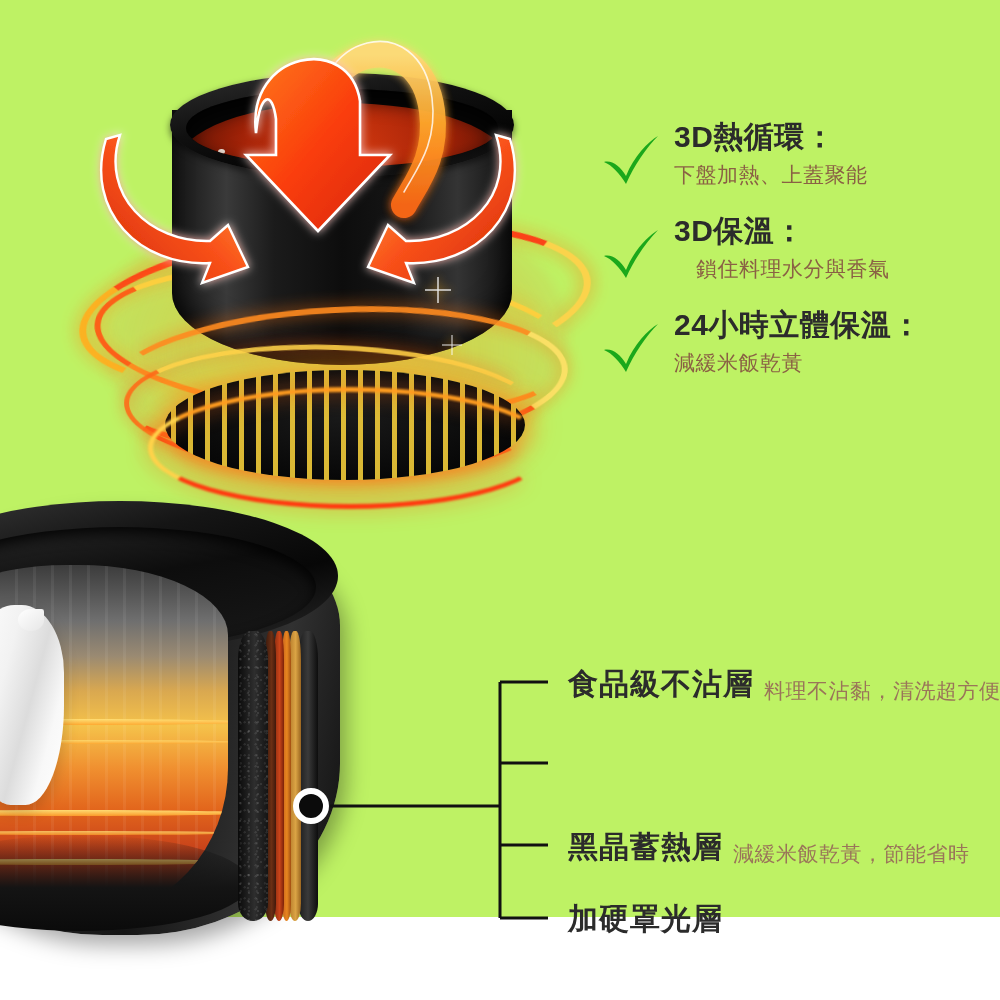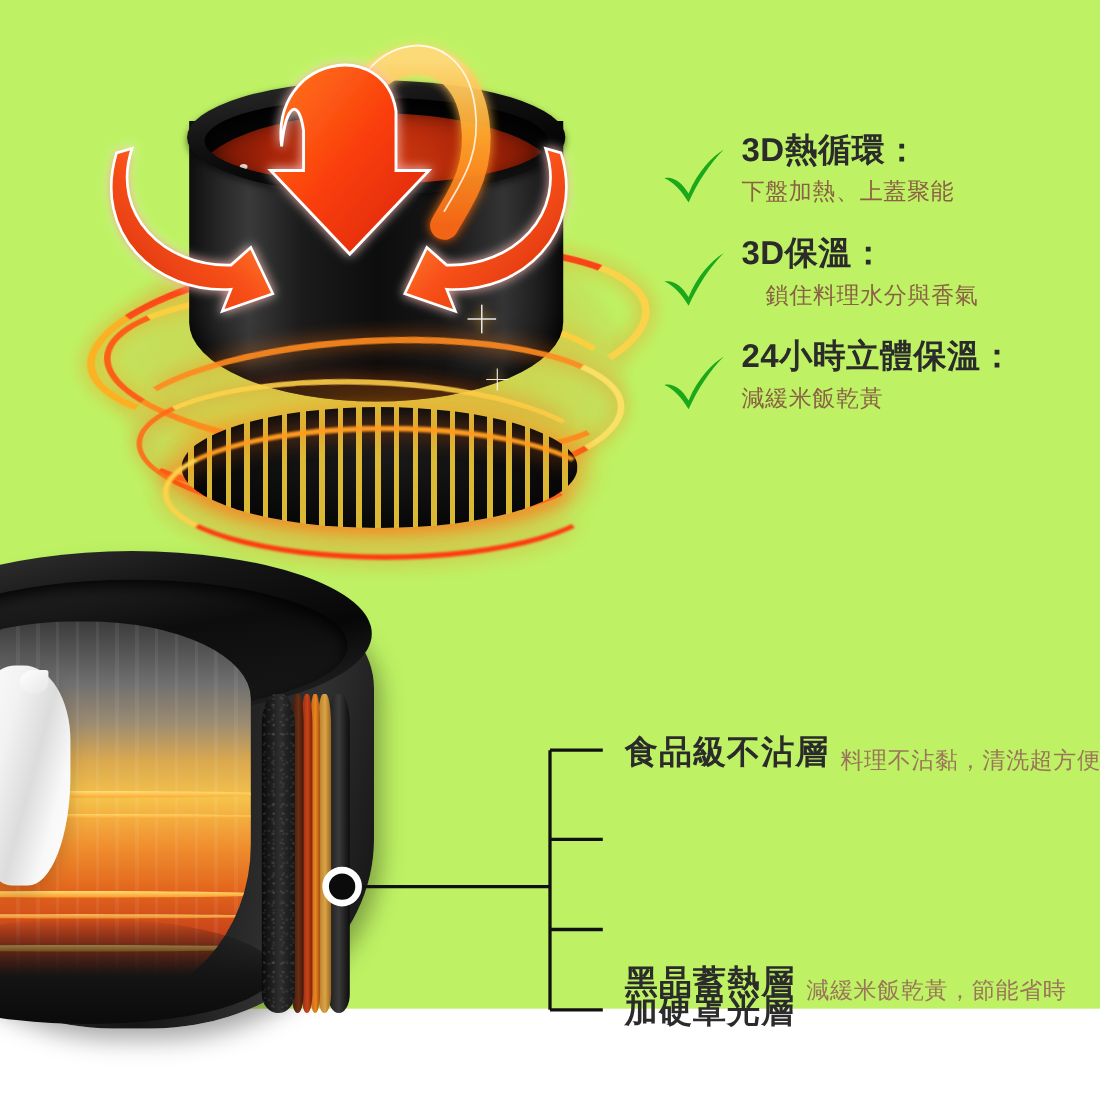--- a/index.html
+++ b/index.html
@@ -575,21 +575,21 @@
         </div>
       </div>
     </div>
 
     <div class="layer-row" style="top:164px;">
       <span class="layer-name">食品級不沾層</span>
       <span class="layer-desc">料理不沾黏，清洗超方便</span>
     </div>
     <div class="layer-row" style="top:245px;">
     </div>
-    <div class="layer-row" style="top:327px;margin-top:46px;">
+    <div class="layer-row" style="top:327px;">
       <span class="layer-name">黑晶蓄熱層</span>
       <span class="layer-desc">減緩米飯乾黃，節能省時</span>
     </div>
     <div class="layer-row" style="top:399px;">
       <span class="layer-name">加硬罩光層</span>
     </div>
   </div>
 
   <div class="callout-dot"></div>
 

